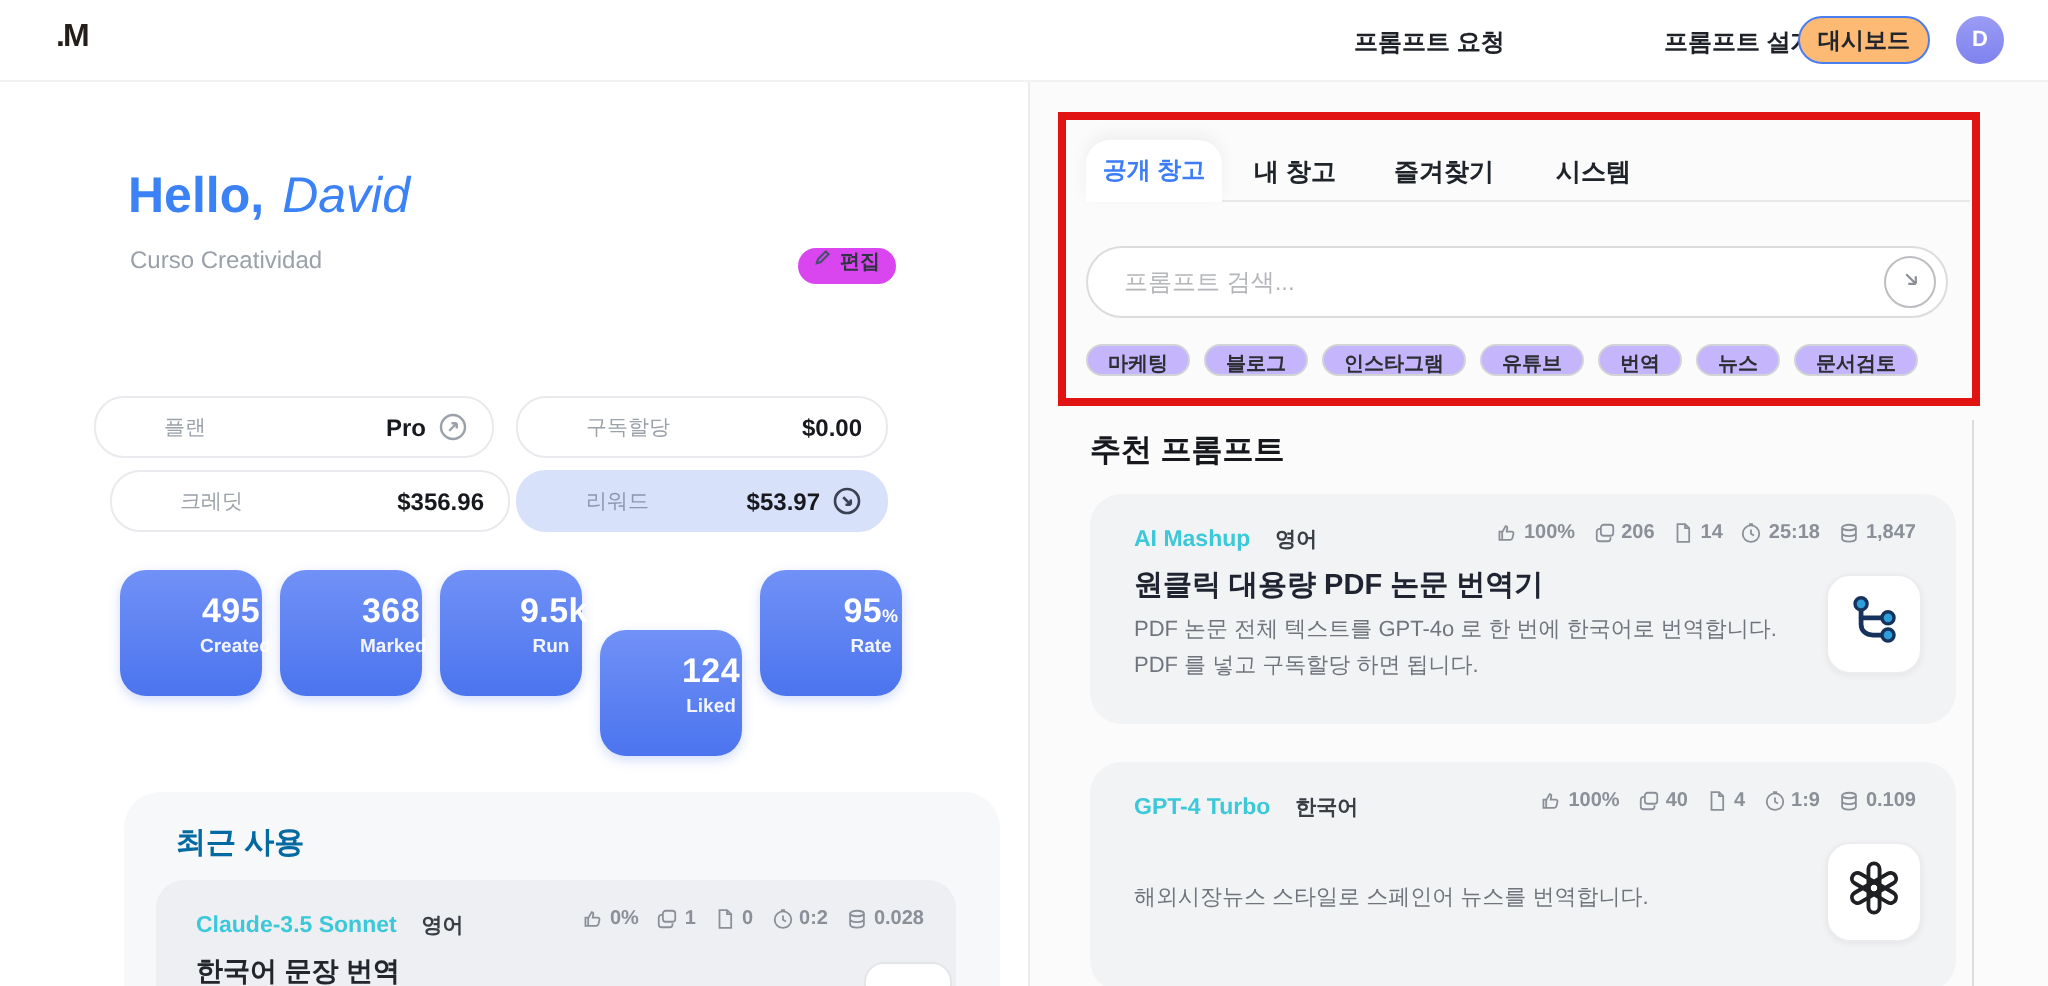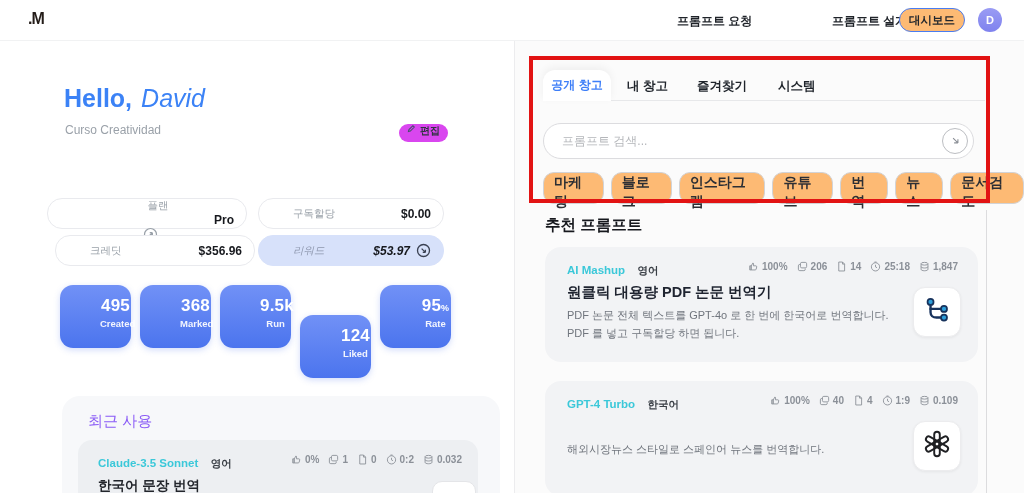--- a/index.html
+++ b/index.html
@@ -26,36 +26,36 @@
   .greet { position:absolute; left:64px; top:84px; font-size:25px; color:#3b82f6; }
   .greet .hello { font-weight:800; }
   .greet .name { font-style:italic; font-weight:400; margin-left:9px; }
   .subtitle { position:absolute; left:65px; top:123px; font-size:12px; color:#9aa1a9; }
   .edit-btn { position:absolute; left:399px; top:124px; height:18px; padding:0 8px;
     background:#d946ef; border:none; border-radius:9px; font-size:10px; font-weight:700;
     color:#2f3540; display:flex; align-items:flex-start; gap:4px; cursor:pointer; font-family:inherit; }
 
   .acct-box { position:absolute; height:31px; background:#fff; border:1.2px solid #e9eaee;
     border-radius:15px; display:flex; align-items:center; padding:0 12px; }
-  .acct-box.hilite { background:#d7e1fa; border-color:#d7e1fa;font-style:italic; }
+  .acct-box.hilite { background:#d7e1fa; border-color:#d7e1fa; }
   .acct-label { font-size:10.5px; color:#9aa1a9; margin-left:22px; }
   .acct-box.hilite .acct-label { color:#8d96ad; }
   .acct-value { margin-left:auto; font-size:12px; font-weight:800; color:#17191e; }
   .acct-ico { margin-left:6px; display:flex; }
 
   .stat-card { position:absolute; top:285px; width:71px; height:63px; border-radius:13px;
     background:linear-gradient(180deg,#7191f6,#4b74ee); color:#fff; text-align:center;
     box-shadow:0 2px 6px rgba(75,116,238,.25); cursor:pointer;padding-left:40px; }
   .stat-card .v { display:block; margin-top:11px; font-size:17px; font-weight:800; letter-spacing:.2px; }
   .stat-card .v .pct { font-size:9px; font-weight:700; }
   .stat-card .l { display:block; margin-top:2px; font-size:9.5px; font-weight:700; opacity:.92; }
 
   .recent-card { position:absolute; left:62px; top:396px; width:438px; height:140px;
     background:#f7f8fa; border-radius:18px; }
-  .recent-title { position:absolute; left:26px; top:16px; font-size:15px; font-weight:400; color:#8b5cf6; }
+  .recent-title { position:absolute; left:26px; top:16px; font-size:15px; font-weight:700; color:#0369a1; }
   .recent-item { position:absolute; left:16px; top:44px; width:400px; height:100px;
     background:#edeff2; border-radius:14px; cursor:pointer; }
   .model-name { font-size:11.5px; font-weight:800; color:#3bc8d9; }
   .model-lang { font-size:10.5px; font-weight:700; color:#3a3f46; margin-left:8px; }
   .recent-item .row1 { position:absolute; left:20px; top:13px; }
   .recent-item .stats { position:absolute; right:16px; top:14px; }
   .recent-item .ititle { position:absolute; left:20px; top:37px; font-size:13.5px; font-weight:800; color:#23262c; }
   .mini-btn { position:absolute; left:354px; top:41px; width:44px; height:30px; background:#fff;
     border:1px solid #e4e5e8; border-radius:10px; cursor:pointer; overflow:hidden; }
   .mini-btn .spark { position:absolute; left:17px; top:9px; color:#f59e0b; font-size:10px; }
@@ -82,22 +82,22 @@
   .search-box { position:absolute; left:543px; top:123px; width:431px; height:36px; background:#fff;
     border:1.5px solid #dcdcdf; border-radius:19px; }
   .search-box input { position:absolute; left:0; top:0; width:380px; height:33px; border:none; outline:none;
     background:transparent; padding-left:18px; font-size:12px; color:#8b5cf6; font-family:inherit; }
   .search-box input::placeholder { color:#b4b6ba; }
   .search-go { position:absolute; right:5px; top:4px; width:26px; height:26px; border-radius:50%;
     background:#fff; border:1.4px solid #bcbec2; color:#8b8f96; display:flex; align-items:center;
     justify-content:center; cursor:pointer; }
 
   .tags { position:absolute; left:543px; top:172px; display:flex; gap:7px; }
-  .tag { height:32px; line-height:19px; padding:0 10px; background:#fdba74; border:1.3px solid #d2d3d6;
-    border-radius:11px; font-size:14px; font-weight:700; color:#2d2f34; cursor:pointer; }
+  .tag { height:16px; line-height:19px; padding:0 10px; background:#c4b5fd; border:1.3px solid #d2d3d6;
+    border-radius:11px; font-size:10px; font-weight:700; color:#2d2f34; cursor:pointer; }
 
   .sec-title { position:absolute; left:545px; top:215px; font-size:15.5px; font-weight:800; color:#16181d; }
 
   .prompt-card { position:absolute; left:545px; width:433px; height:115px; background:#f2f3f5;
     border-radius:16px; cursor:pointer; }
   .prompt-card.c1 { top:247px; }
   .prompt-card.c2 { top:381px; }
   .prompt-card .row1 { position:absolute; left:22px; top:13px; }
   .prompt-card .stats { position:absolute; right:20px; top:14px; }
   .prompt-card .ptitle { position:absolute; left:22px; top:36px; font-size:14.5px; font-weight:800; color:#1f2430; }
@@ -128,21 +128,21 @@
   <div class="subtitle">Curso Creatividad</div>
   <button class="edit-btn">
     <span>
       <svg width="9" height="9" viewBox="0 0 16 16" fill="none" stroke="#44506b" stroke-width="1.8">
           <path d="M2.5 13.5l1-3.5 7-7 2.5 2.5-7 7-3.5 1z"></path>
         </svg>
     </span>
     <span>편집</span>
   </button>
 
-  <div class="acct-box" style="left:47px; top:198px; width:200px;flex-direction:column;">
+  <div class="acct-box" style="left:47px; top:198px; width:200px;">
     <span class="acct-label">플랜</span>
     <span class="acct-value">Pro</span>
     <span class="acct-ico">
       <svg width="15" height="15" viewBox="0 0 16 16" fill="none" stroke="#9aa1a9" stroke-width="1.3">
           <circle cx="8" cy="8" r="6.4"></circle>
           <path d="M6 10l4-4M10 6H7.2M10 6v2.8"></path>
         </svg>
     </span>
   </div>
   <div class="acct-box" style="left:258px; top:198px; width:186px;">
@@ -228,21 +228,21 @@
             </span>
             <em>0:2</em>
           </span>
         <span class="st">
             <span>
               <svg width="11" height="11" viewBox="0 0 16 16" fill="none" stroke="#8b9098" stroke-width="1.3">
                 <ellipse cx="8" cy="4" rx="5" ry="2"></ellipse>
                 <path d="M3 4v4.2c0 1.1 2.2 2 5 2s5-.9 5-2V4M3 8.2v4c0 1.1 2.2 2 5 2s5-.9 5-2v-4"></path>
               </svg>
             </span>
-            <em>0.032</em>
+            <em>0.028</em>
           </span>
       </div>
       <div class="ititle">한국어 문장 번역</div>
       <div class="mini-btn">
           <span class="spark">⌁</span>
         </div>
     </div>
   </section>
 
   <div class="right-bg"></div>

